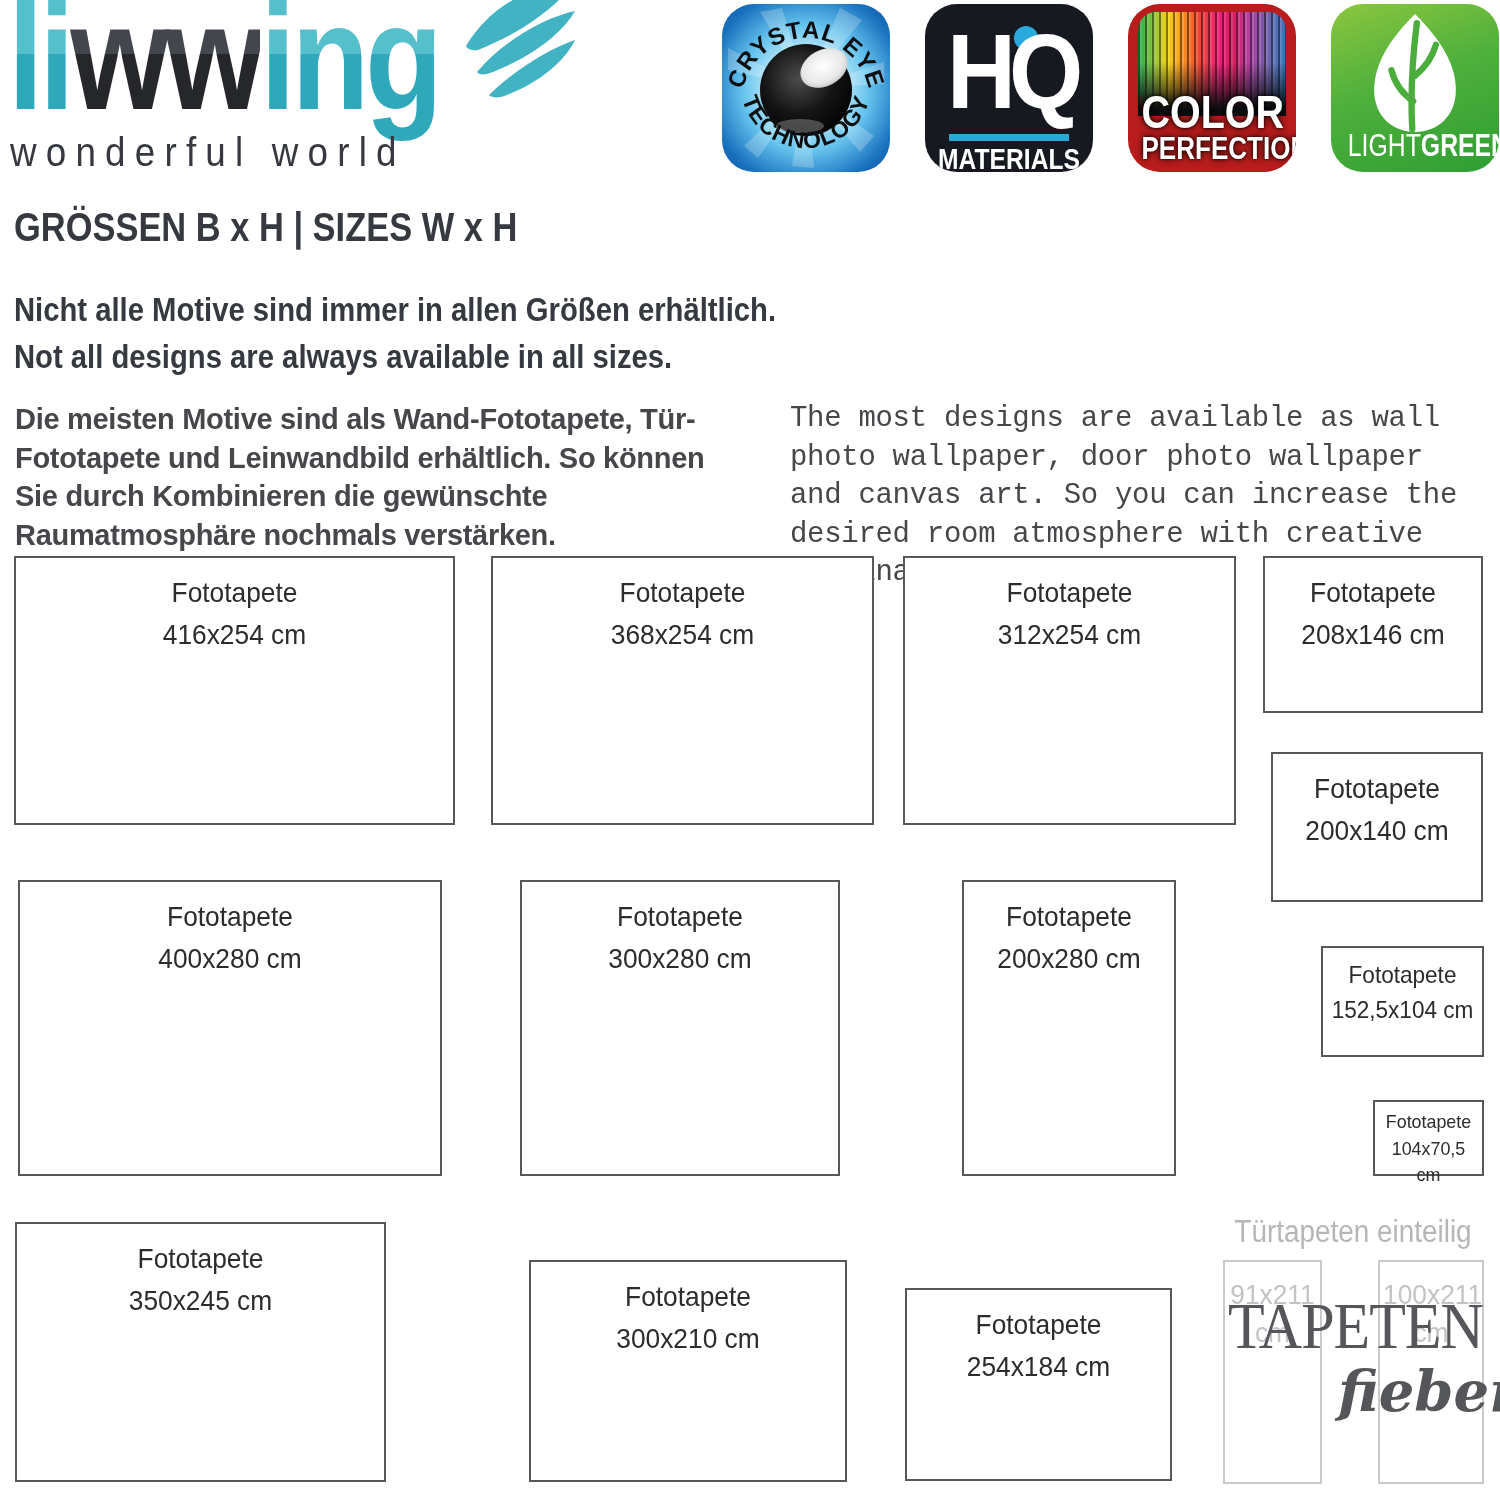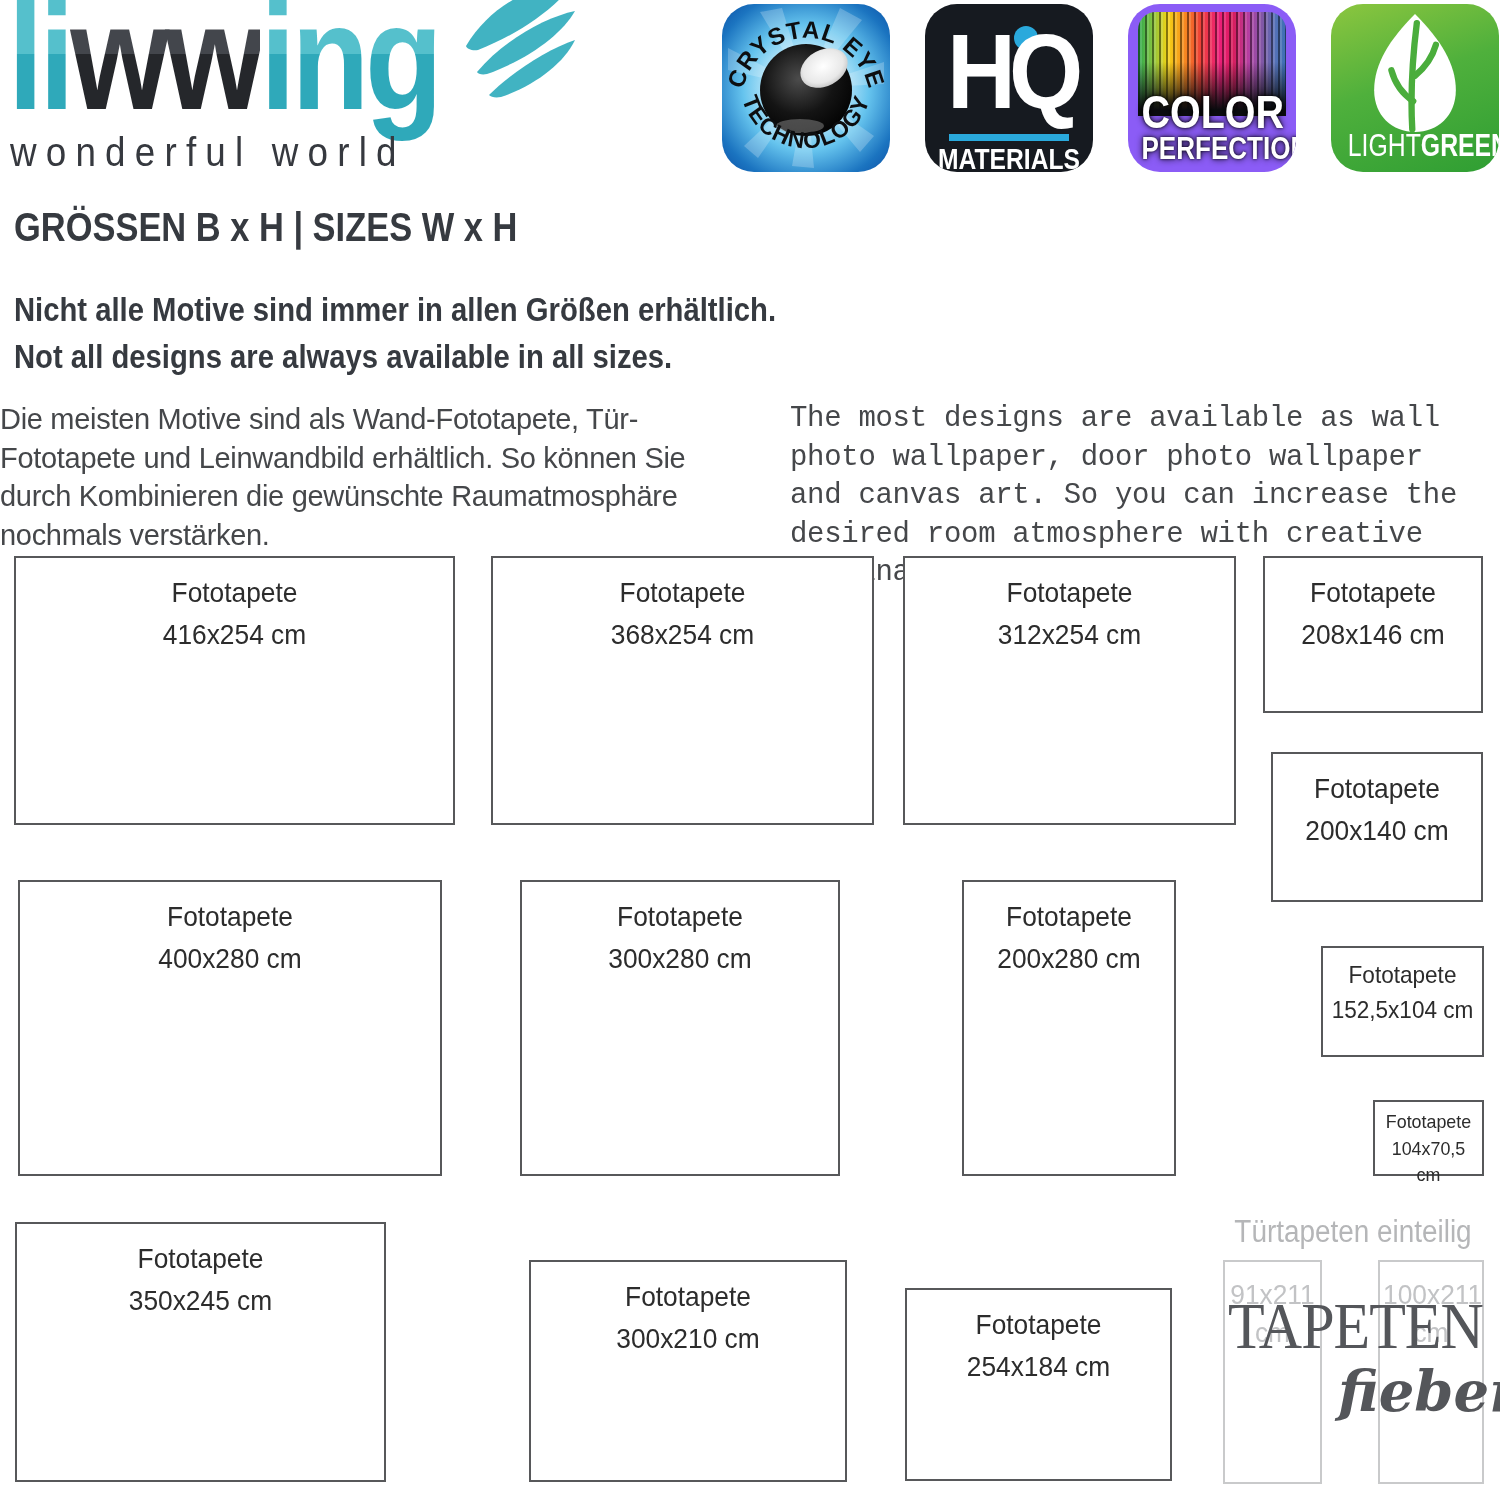--- a/index.html
+++ b/index.html
@@ -15,21 +15,21 @@
   .lg-dark{background:linear-gradient(180deg,#43464c 0%,#43464c 48%,#25272b 48%,#25272b 100%);
            -webkit-background-clip:text;background-clip:text;color:transparent;}
   .logo-tagline{position:absolute;left:2px;top:148px;font-size:40px;letter-spacing:10px;
                 color:#36393f;white-space:nowrap;transform:scaleX(.92);transform-origin:0 0;}
   .wing{position:absolute;left:452px;top:-2px;}
 
   
   .badge{position:absolute;top:4px;width:168px;height:168px;border-radius:32px;overflow:hidden;}
   .badge-crystal{left:722px;border-radius:0;overflow:visible;}
   .badge-hq{left:925px;background:#161a20;}
-  .badge-color{left:1128px;background:#8b5cf6;}
+  .badge-color{left:1128px;background:#b91c1c;}
   .badge-green{left:1331px;background:linear-gradient(160deg,#8cc63f 0%,#4fb03c 45%,#2f9e33 100%);}
 
   .hq-h,.hq-q{position:absolute;color:#fff;font-weight:bold;font-size:106px;line-height:1;
               transform:scaleX(.9);transform-origin:0 0;}
   .hq-h{left:22px;top:14px;}
   .hq-q{left:84px;top:14px;}
   .hq-dot{position:absolute;left:89px;top:22px;width:24px;height:24px;border-radius:50%;}
   .hq-rule{position:absolute;left:24px;right:24px;top:130px;height:7px;}
   .hq-materials{position:absolute;left:0;right:0;top:139px;text-align:center;color:#fff;
                 font-weight:bold;font-size:29px;transform:scaleX(.85);}
@@ -48,21 +48,21 @@
   .lg-label{position:absolute;left:0;right:0;bottom:8px;text-align:center;color:#fff;
             font-size:31px;transform:scaleX(.8);white-space:nowrap;}
   .lg-label .bold{font-weight:bold;}
 
   
   .page-title{position:absolute;left:14px;top:204px;font-size:41px;font-weight:bold;color:#363a40;
               white-space:nowrap;transform:scaleX(.84);transform-origin:0 0;}
   .notice{position:absolute;left:14px;top:286px;font-size:34px;font-weight:bold;color:#363a40;
           line-height:1.38;transform:scaleX(.86);transform-origin:0 0;white-space:nowrap;}
   .intro{position:absolute;top:400px;font-size:29px;line-height:1.33;color:#45474a;letter-spacing:-.3px;}
-  .intro-de{left:0;width:716px;}
+  .intro-de{left:15px;width:716px;font-weight:bold;}
   .intro-en{left:790px;width:700px;font-family:Liberation Mono, monospace;}
 
   
   .size-box{position:absolute;border:2px solid #57585a;background:#fff;box-sizing:border-box;}
   .size-box .label-wrap{padding-top:14px;text-align:center;transform:scaleX(.94);}
   .size-box .bl{font-size:28px;color:#2c2c2c;line-height:1.5;}
   .size-box.v-small .label-wrap{padding-top:10px;}
   .size-box.v-small .bl{font-size:24px;line-height:1.45;}
   .size-box.v-tiny .label-wrap{padding-top:7px;}
   .size-box.v-tiny .bl{font-size:19px;line-height:1.4;}

